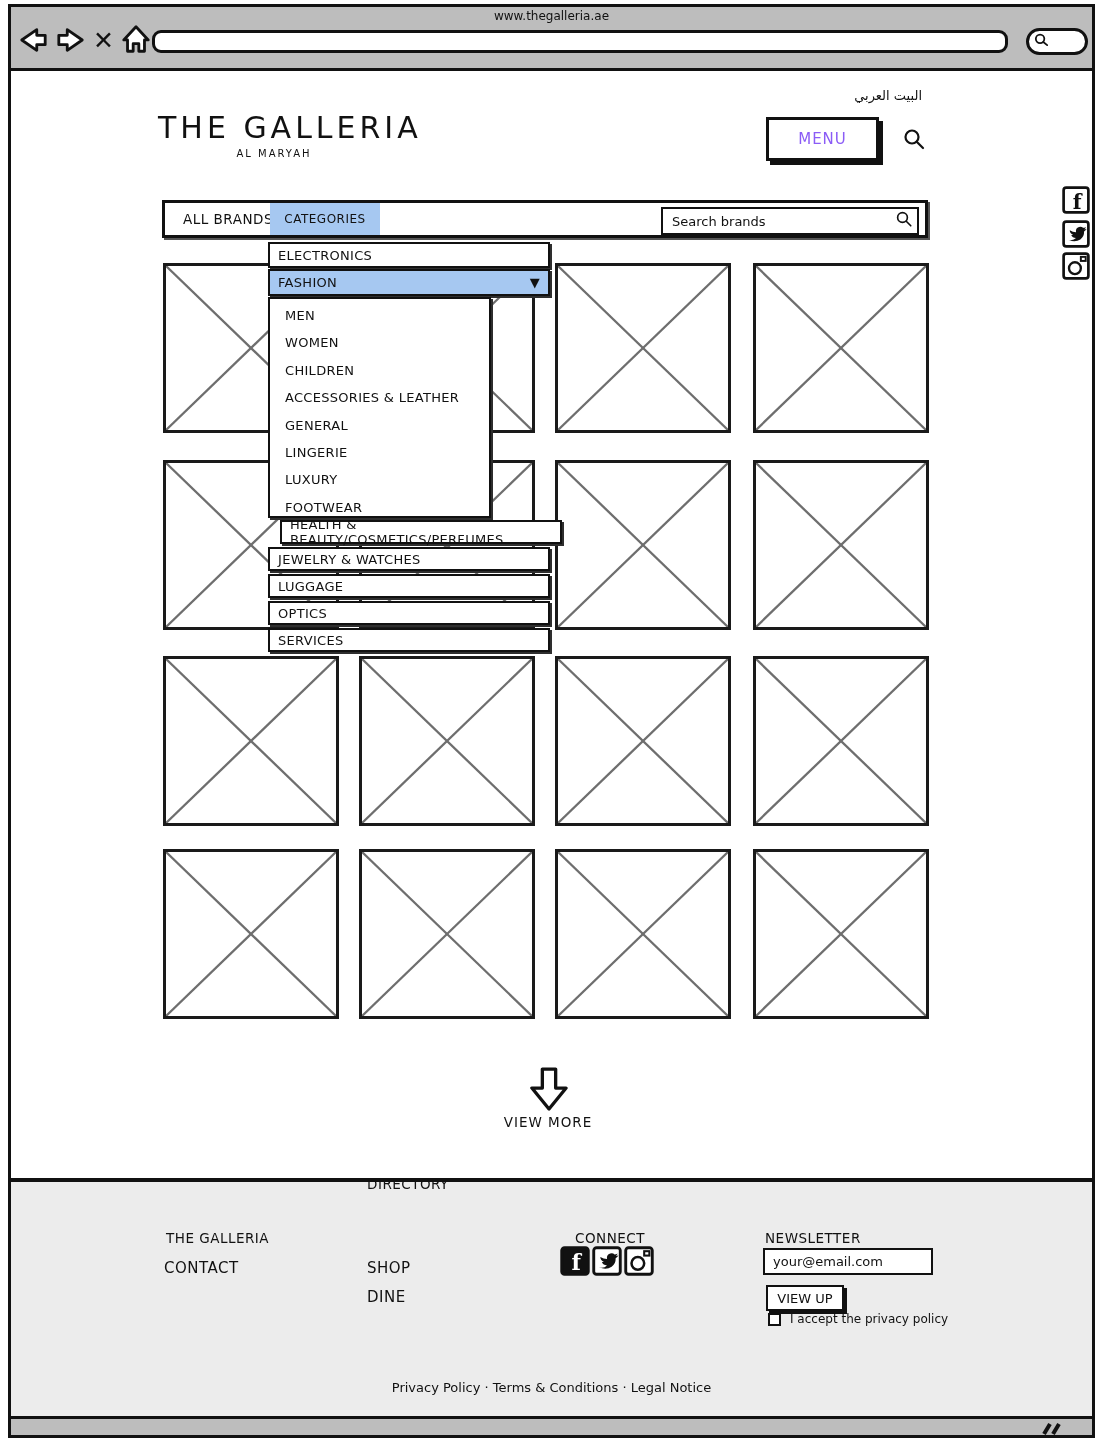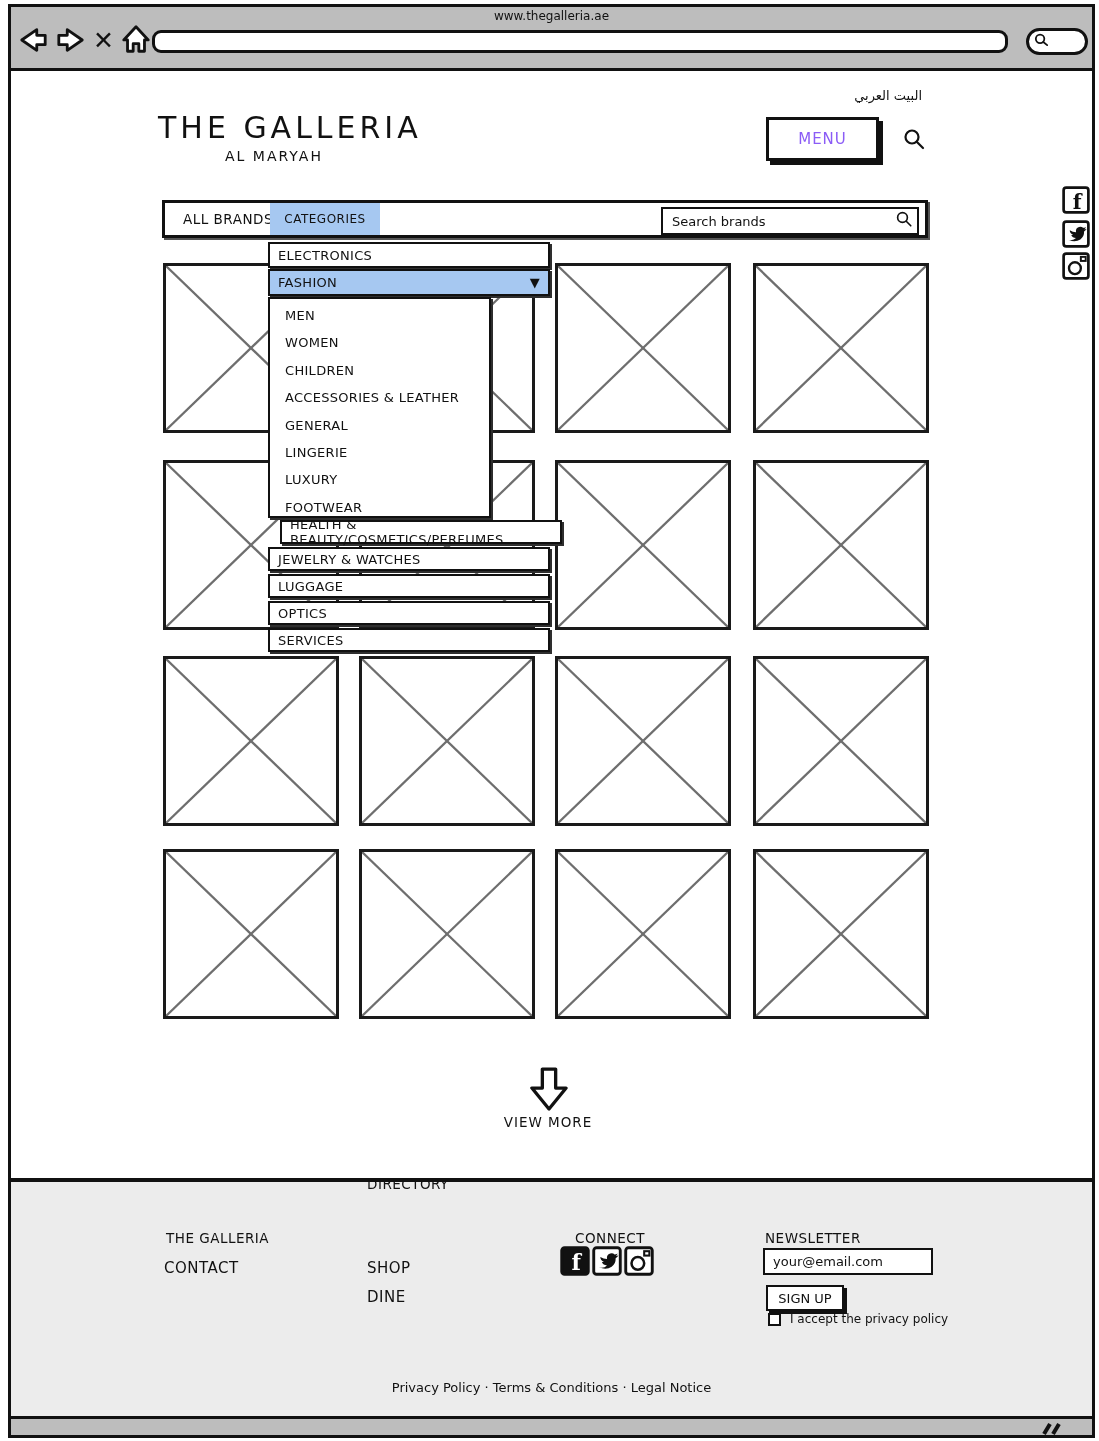--- a/index.html
+++ b/index.html
@@ -11,21 +11,21 @@
   
   .frame{left:8px;top:4px;width:1087px;height:1434px;border:3px solid #111;background:#fff;z-index:0;}
   .chrome{left:11px;top:7px;width:1081px;height:64px;background:#bdbdbd;border-bottom:3px solid #111;z-index:1;}
   .chrome-url{left:11px;top:9px;width:1081px;text-align:center;font-size:12px;z-index:2;}
   .addr{left:152px;top:30px;width:856px;height:23px;border:3px solid #111;border-radius:9px;background:#fff;z-index:2;}
   .chrome-search{left:1026px;top:28px;width:62px;height:27px;border:3px solid #111;border-radius:14px;background:#fff;z-index:2;display:flex;align-items:center;padding-left:4px;}
   .chrome-ic{z-index:2;}
   .xglyph{font-size:25px;font-weight:900;line-height:1;}
   
   .brand{left:158px;top:110px;width:240px;font-size:30px;letter-spacing:4px;font-weight:500;z-index:2;white-space:nowrap;}
-  .brand-sub{left:158px;top:148px;width:232px;text-align:center;font-size:14px;letter-spacing:2px;z-index:2;}
+  .brand-sub{left:158px;top:148px;width:232px;text-align:center;font-size:10px;letter-spacing:2px;z-index:2;}
   .arabic{left:800px;top:88px;width:122px;text-align:right;font-size:13px;direction:rtl;z-index:2;}
   .menu-btn{left:766px;top:117px;width:113px;height:44px;background:#fff;border:3px solid #111;box-shadow:4px 4px 0 #111;font-size:15px;letter-spacing:1px;font-family:inherit;color:#8b5cf6;cursor:pointer;z-index:2;}
   .hdr-search{left:902px;top:127px;z-index:2;cursor:pointer;}
   
   .navbar{left:162px;top:200px;width:766px;height:38px;border:3px solid #111;background:#fff;box-shadow:2px 2px 0 #555;z-index:20;}
   .nav-allbrands{position:absolute;left:18px;top:0;bottom:0;display:flex;align-items:center;font-size:13.5px;letter-spacing:.5px;}
   .nav-categories{position:absolute;left:105px;top:0;bottom:0;width:110px;background:#a6c8f1;display:flex;align-items:center;justify-content:center;font-size:12px;letter-spacing:.5px;}
   .brand-search{position:absolute;right:6px;top:4px;width:243px;height:24px;border:2.5px solid #111;background:#fff;display:flex;align-items:center;padding:0 4px 0 7px;}
   .brand-search input{border:none;outline:none;flex:1;font-size:13px;font-family:inherit;color:#111;background:transparent;}
   .brand-search input::placeholder{color:#111;opacity:1;}
@@ -287,21 +287,21 @@
       <rect x="1.5" y="1.5" width="23" height="23" rx="2.5" fill="#fff" stroke="#111" stroke-width="2.5"></rect>
       <circle cx="12" cy="15" r="5.5" fill="none" stroke="#111" stroke-width="2.2"></circle>
       <rect x="17.5" y="4.5" width="4.5" height="3.8" fill="none" stroke="#111" stroke-width="1.8"></rect>
     </svg>
 </div>
 
 <div class="abs f-head" style="left:765px;top:1230px;">NEWSLETTER</div>
 <div class="abs nl-input">
   <input type="text" placeholder="your@email.com" style="">
 </div>
-<button class="abs signup-btn">SIGN UP</button>
+<button class="abs signup-btn">VIEW UP</button>
 <span class="abs cb"></span>
 <div class="abs cb-label">I accept the privacy policy</div>
 
 <div class="abs legal">Privacy Policy · Terms &amp; Conditions · Legal Notice</div>
 
 <div class="abs bottom-strip">
   <span class="grip">
     <svg width="26" height="14">
         <line x1="6" y1="12" x2="12" y2="2" stroke="#111" stroke-width="4"></line>
         <line x1="15" y1="12" x2="21" y2="2" stroke="#111" stroke-width="4"></line>

